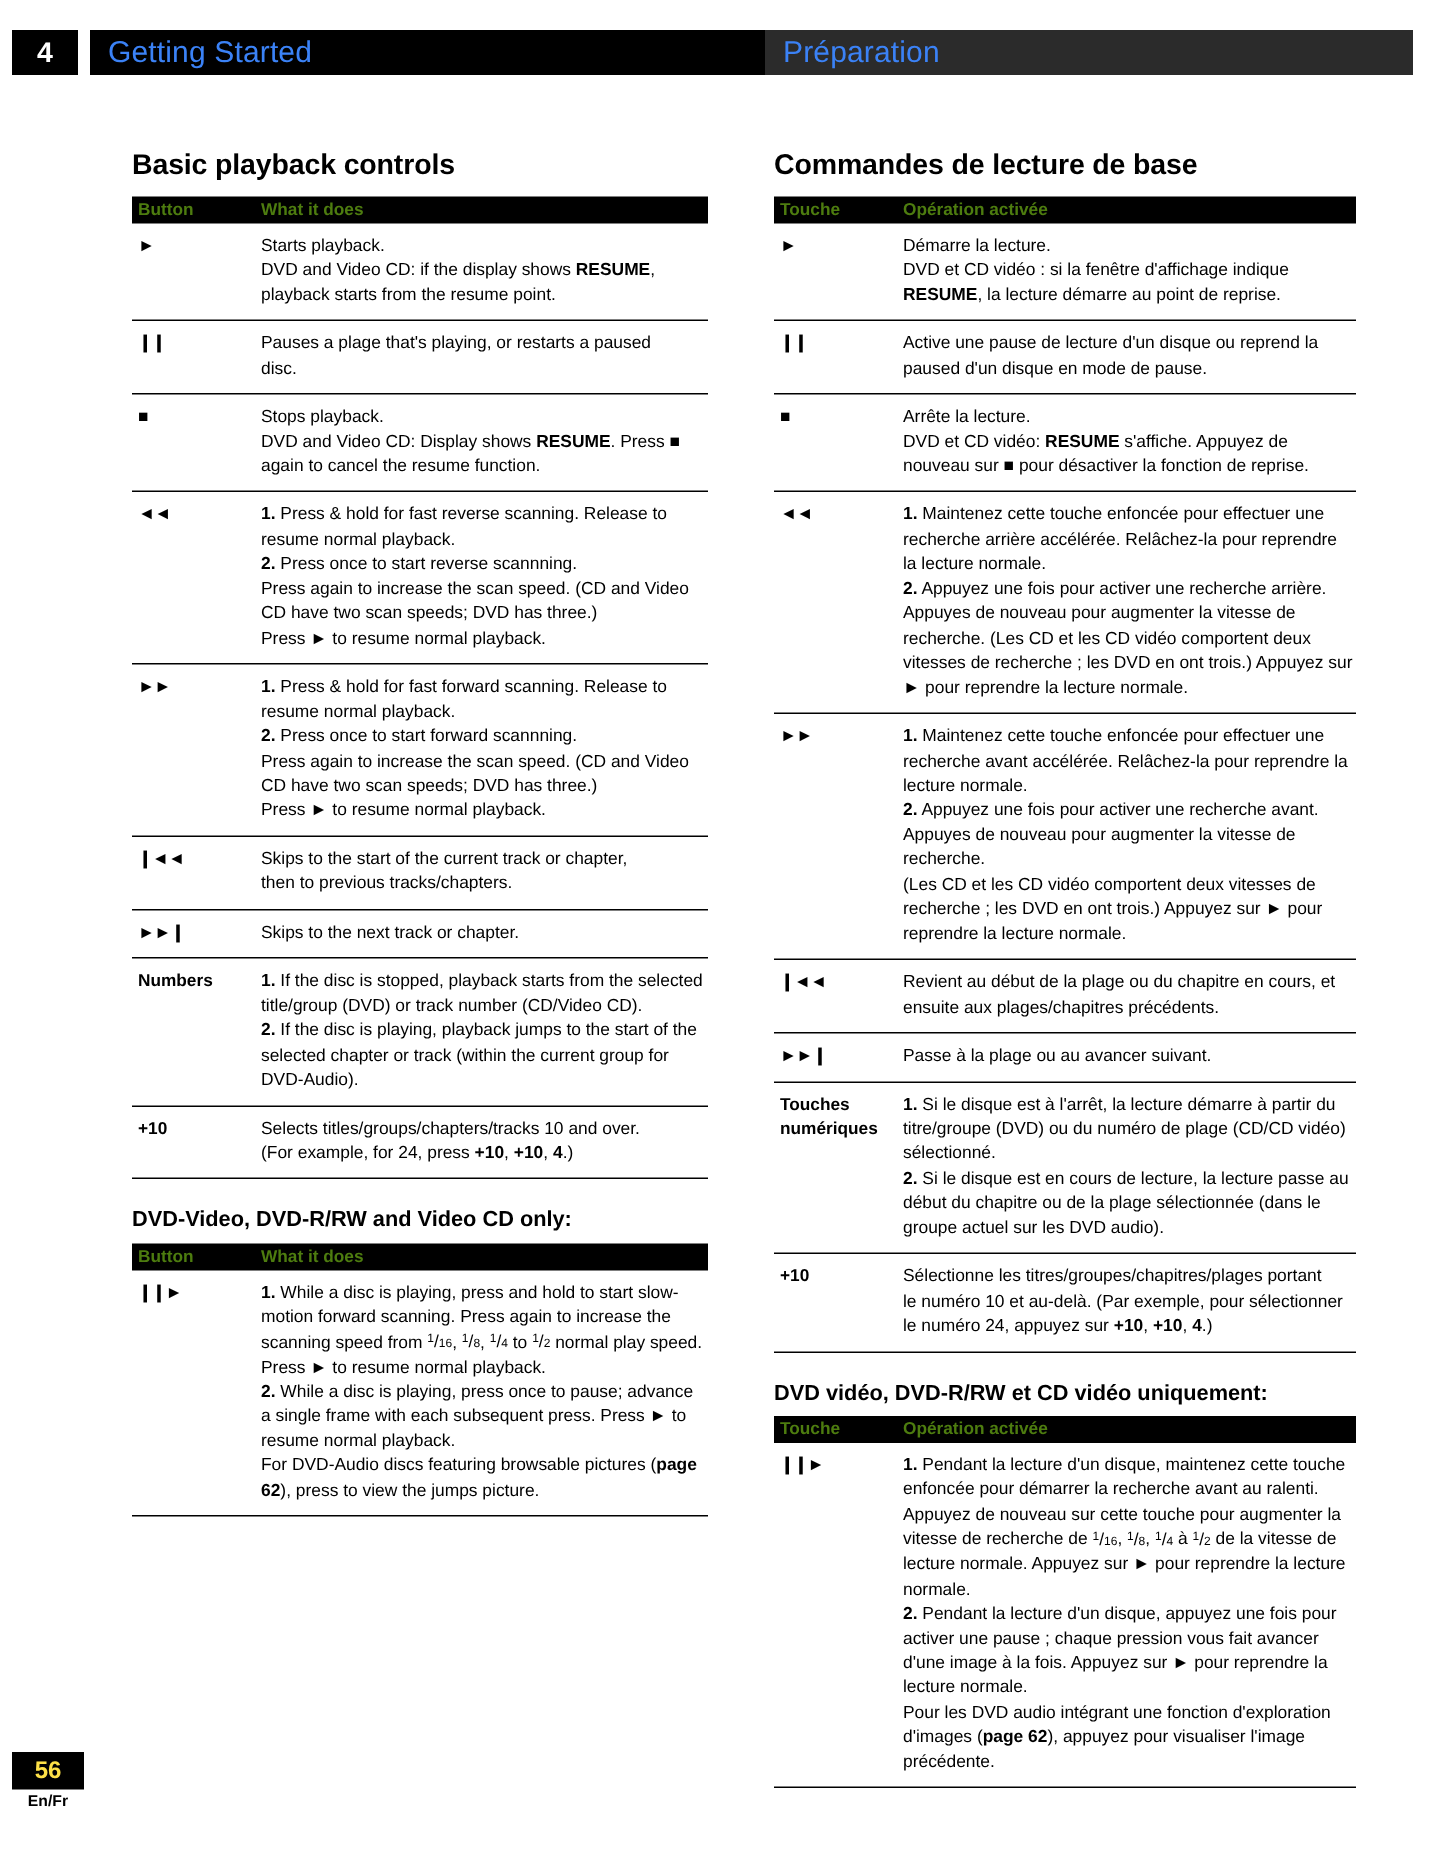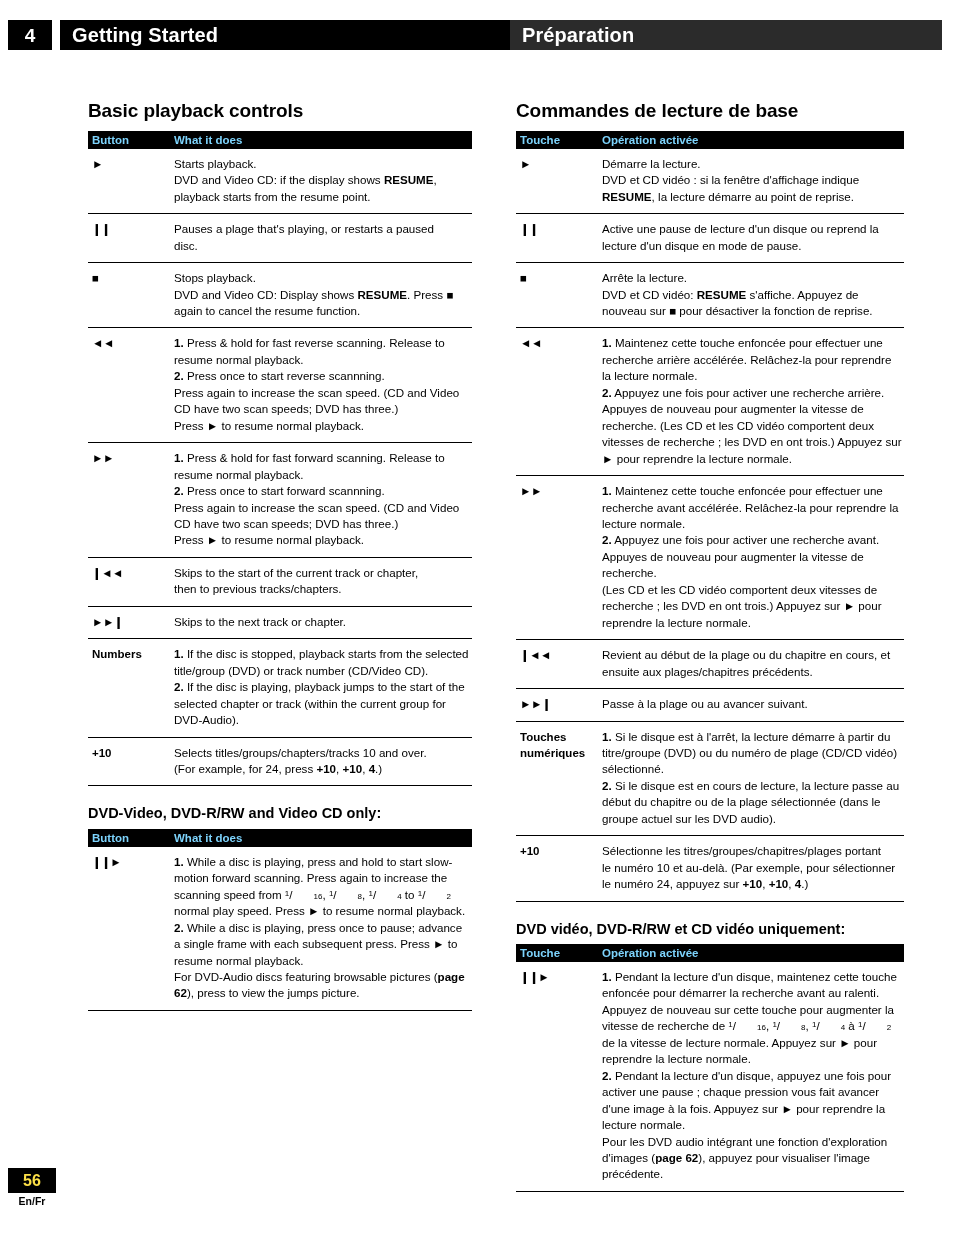--- a/index.html
+++ b/index.html
@@ -41,23 +41,23 @@
     display: flex; align-items: center;
   }
   .header-right {
     position: absolute;
     left: 510px; top: 0;
     width: 432px; height: 30px;
     background: #2b2b2b;
     display: flex; align-items: center;
   }
   .header-title {
-    color: #ffffff;
+    color: #3b82f6;
     font-size: 20px;
-    font-weight: bold;
+    font-weight: normal;
     padding-left: 12px;
     letter-spacing: 0.1px;
   }
 
   
   .col {
     position: absolute;
     top: 100px;
   }
   .col-left  { left: 88px;  width: 384px; }
@@ -74,21 +74,21 @@
     font-size: 14.5px;
     font-weight: bold;
     margin: 19px 0 6px 0;
     line-height: 1.2;
   }
 
   
   .tbl { width: 100%; }
   .tbl-head {
     background: #000000;
-    color: #7dd3fc;
+    color: #4d7c0f;
     display: flex;
     height: 18px;
     align-items: center;
   }
   .tbl-head .c1 {
     width: 86px;
     font-size: 11.5px;
     font-weight: bold;
     padding-left: 4px;
   }
@@ -124,21 +124,21 @@
   .glyph {
     font-size: 11px;
     letter-spacing: -0.5px;
     font-weight: normal;
   }
 
   
   .frac { white-space: nowrap; }
   .frac .n { font-size: 8px; vertical-align: 0.42em; }
   .frac .s { font-size: 11.6px; }
-  .frac .d { font-size: 8px; vertical-align: 0em; padding-left: 21px; }
+  .frac .d { font-size: 8px; vertical-align: 0em; }
 
   
   .footer {
     position: absolute;
     left: 8px; top: 1168px;
     width: 48px;
     text-align: center;
   }
   .footer-box {
     background: #000000;
@@ -290,21 +290,21 @@
         <p>Démarre la lecture.</p>
         <p>DVD et CD vidéo : si la fenêtre d'affichage indique</p>
         <p><b>RESUME</b><span>, la lecture démarre au point de reprise.</span></p>
       </div>
     </div>
 
     <div class="row">
       <div class="c1 glyph">❙❙</div>
       <div class="c2">
         <p>Active une pause de lecture d'un disque ou reprend la</p>
-        <p>lecture d'un disque en mode de pause.</p>
+        <p>paused d'un disque en mode de pause.</p>
       </div>
     </div>
 
     <div class="row">
       <div class="c1 glyph">■</div>
       <div class="c2">
         <p>Arrête la lecture.</p>
         <p><span>DVD et CD vidéo: </span><b>RESUME</b><span> s'affiche. Appuyez de</span></p>
         <p>nouveau sur ■ pour désactiver la fonction de reprise.</p>
       </div>

